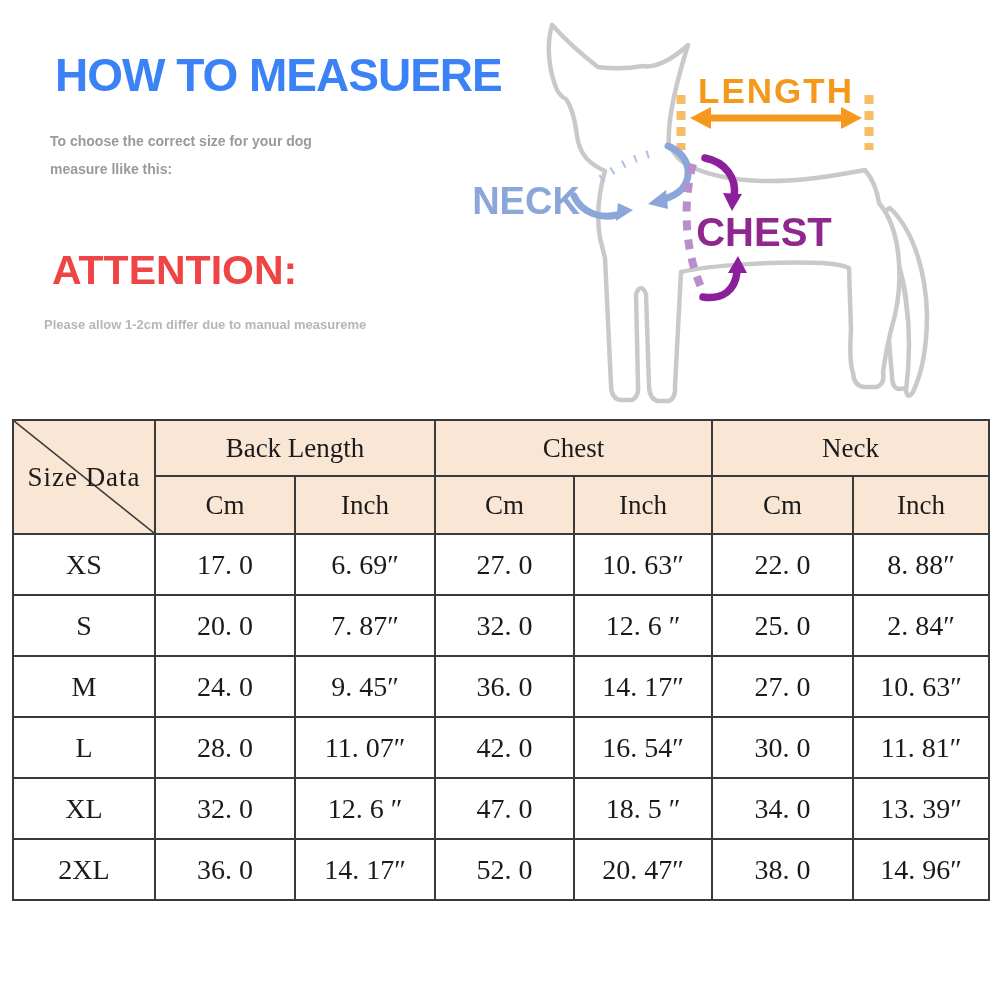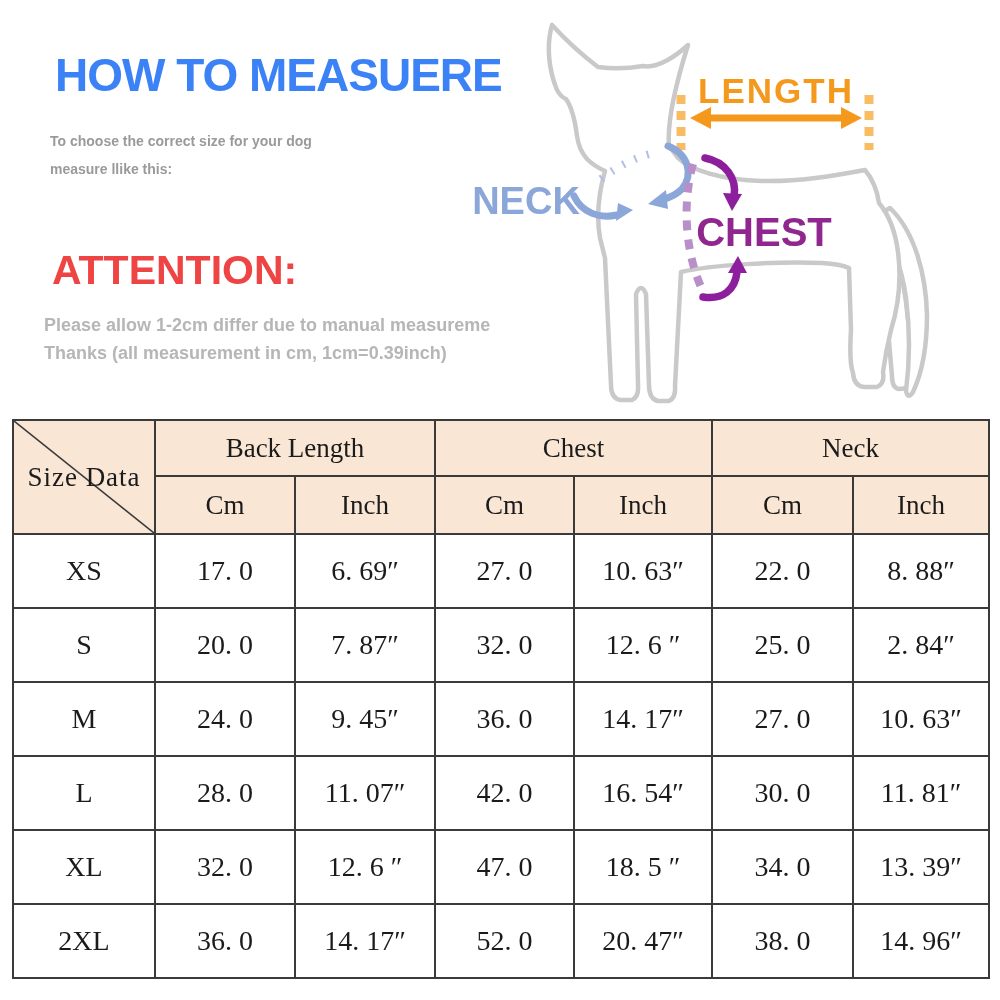--- a/index.html
+++ b/index.html
@@ -15,37 +15,37 @@
   .subtitle {
     position:absolute; left:50px; top:127px;
     font-size:14px; font-weight:600; color:#9a9a9a; line-height:28px;
   }
   .att-title {
     position:absolute; left:44px; top:250px;
     font-size:41px; font-weight:800; color:#ef4444; line-height:1;margin-left:8px;
   }
   .att-body {
     position:absolute; left:44px; top:311px;
-    font-size:18px; font-weight:700; color:#b6b6b6; line-height:28px;
+    font-size:13px; font-weight:700; color:#b6b6b6; line-height:28px;
     white-space:nowrap;
   }
   .dog-svg { position:absolute; left:440px; top:0; width:560px; height:415px; }
 
   table.size {
     position:absolute; left:12px; top:419px; width:976px;
     border-collapse:collapse; table-layout:fixed;
     font-family:"Liberation Serif","DejaVu Serif",serif; color:#1b1b1b;
   }
   table.size th, table.size td {
     border:2px solid #3a3a3a; text-align:center; vertical-align:middle;
     padding:0; font-weight:normal; overflow:hidden;
   }
   tr.group-row { height:56px; }
   tr.unit-row  { height:58px; }
-  tr.data-row  { height:74px; }
+  tr.data-row  { height:61px; }
   table.size thead th { background:#fae6d5; font-size:27px; }
   table.size tbody td { background:#ffffff; font-size:28px; }
   th.corner { position:relative; font-size:26px; }
   th.corner svg { position:absolute; left:0; top:0; width:100%; height:100%; }
   th.corner .corner-label { position:relative; letter-spacing:1px; }
   .svg-label { font-family:"Liberation Sans", sans-serif; font-weight:bold; }
 </style>
 </head>
 <body>
 
@@ -55,21 +55,20 @@
 
   <div class="subtitle">
     <div>To choose the correct size for your dog</div>
     <div>measure llike this:</div>
   </div>
 
   <div class="att-title">ATTENTION:</div>
 
   <div class="att-body">
     <div>Please allow 1-2cm differ due to manual measureme</div>
-    <div>Thanks (all measurement in cm, 1cm=0.39inch)</div>
   </div>
 
   <svg class="dog-svg" viewBox="440 0 560 415" xmlns="http://www.w3.org/2000/svg">
 
     <path d="M 880 215 C 898 248 905 285 908 320 L 916 372 Q 918 387 908 388 L 899 389 Q 892 388 892 376 L 888 330 C 884 280 876 250 868 232 Z" fill="#ffffff" stroke="#c9c9c9" stroke-width="4.5" stroke-linejoin="round"></path>
 
     <path d="M 890 208 C 915 232 926 275 927 315 C 927 350 921 375 913 392 Q 908 400 906 391 Q 912 345 906 298 C 900 255 885 232 870 220 Z" fill="#ffffff" stroke="#c9c9c9" stroke-width="4.5" stroke-linejoin="round"></path>
 
     <path d="M 552 25
              C 546 46 549 71 557 90

